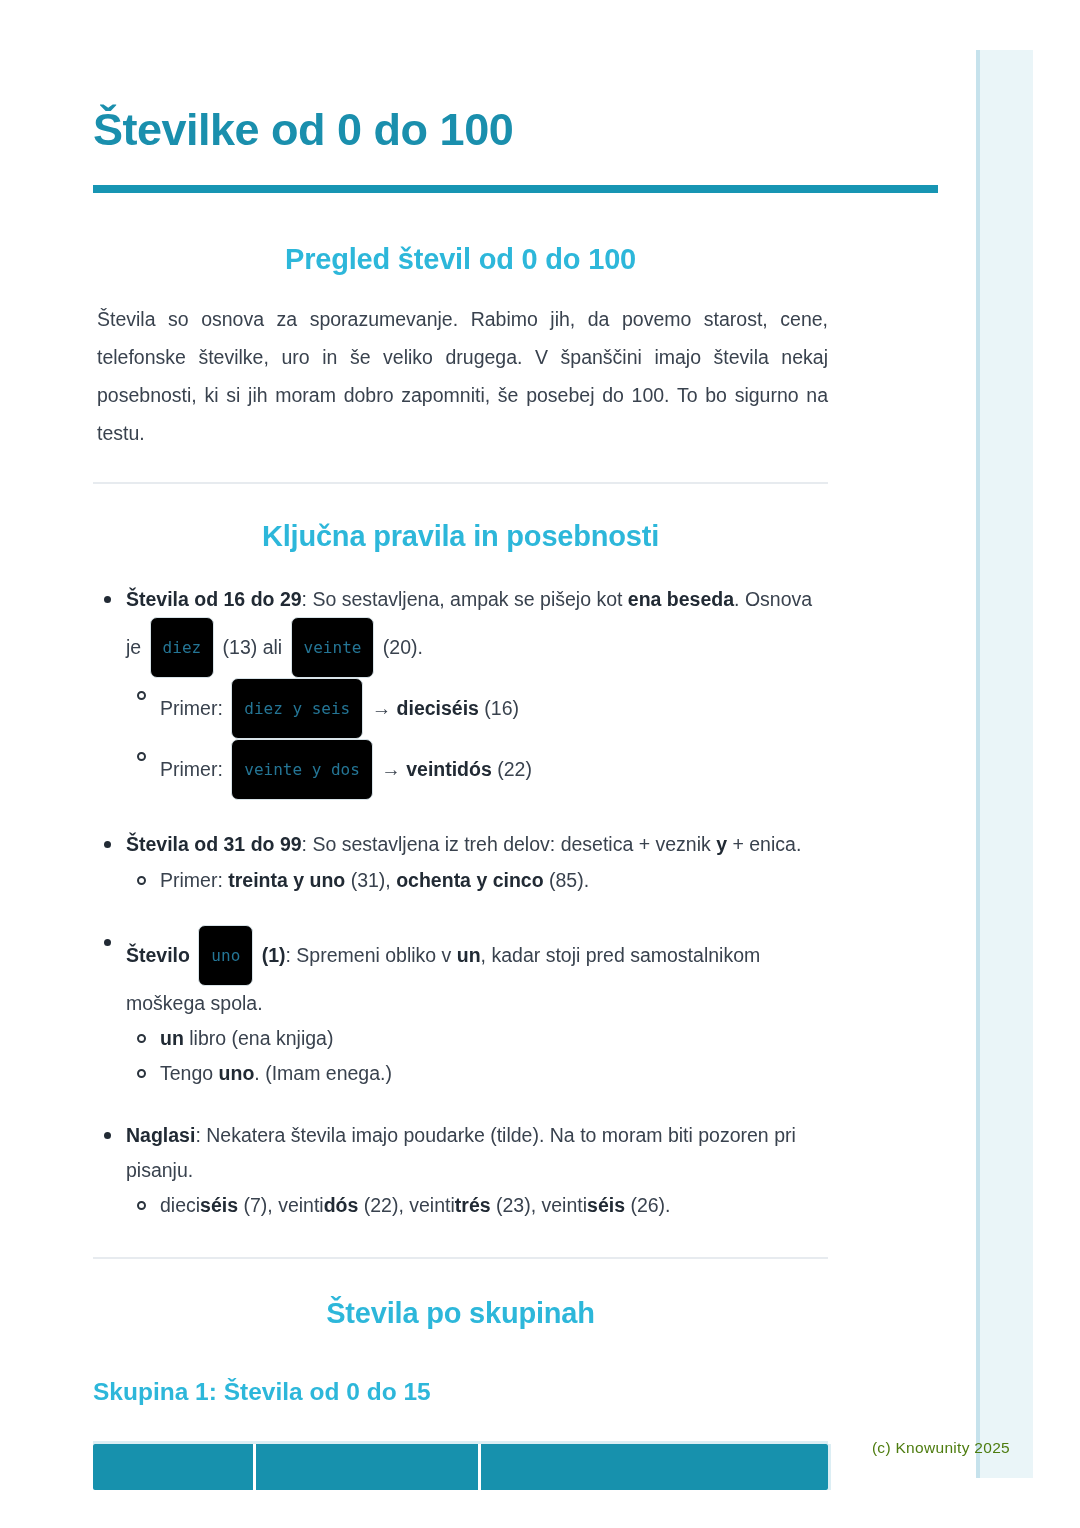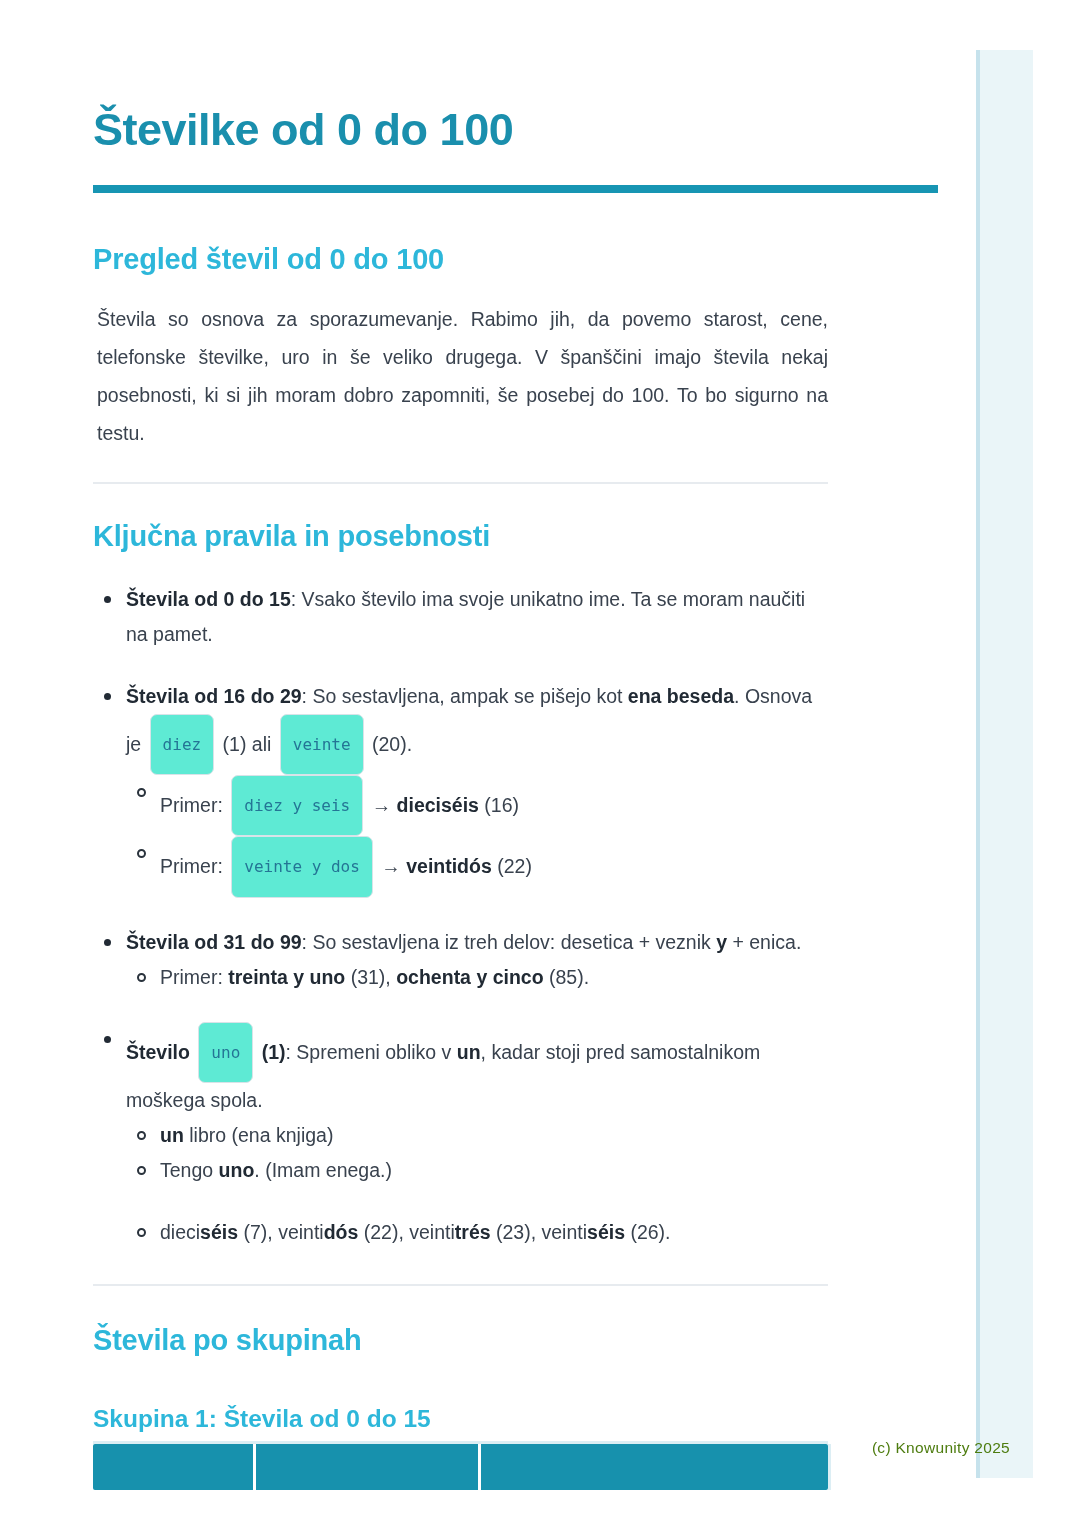--- a/index.html
+++ b/index.html
@@ -14,20 +14,21 @@
   }
   .content{position:absolute;left:93px;top:8px;width:735px;z-index:2;}
   h1.page-title{
     margin:95px 0 0 0;font-size:45px;line-height:1.2;font-weight:700;
     letter-spacing:-0.5px;color:#1a8fad;
   }
   .title-rule{width:845px;height:8px;background:#1795b3;margin-top:28px;}
   h2.sec{
     margin:0;font-size:29px;line-height:1.15;font-weight:700;color:#2db7da;
     letter-spacing:-0.2px;
+    text-align:center;
   }
   #overview-heading{margin-top:50px;}
   p.bodytext{
     margin:24px 0 0 4px;font-size:19.5px;line-height:1.95;color:#39424e;
     text-align:justify;
   }
   .divider{width:735px;height:2px;background:#e7ebef;border:none;}
   #divider-1{margin-top:30px;}
   #rules-heading{margin-top:36px;}
   .rules-list{margin-top:28px;}
@@ -38,21 +39,21 @@
     background:#222b35;border-radius:50%;
   }
   .li-sub{position:relative;padding-left:67px;margin-top:0;line-height:1.8;}
   .ring{
     position:absolute;left:44px;top:13px;width:9px;height:9px;box-sizing:border-box;
     border:2px solid #2a333d;border-radius:50%;background:transparent;
   }
   .b{font-weight:700;color:#212a34;}
   .chip{
     display:inline-block;font-family:"DejaVu Sans Mono","Liberation Mono",monospace;
-    font-size:16px;color:#247595;background:#5eead4;border:1px solid #d8e3e8;
+    font-size:16px;color:#247595;background:#000000;border:1px solid #d8e3e8;
     border-radius:7px;padding:18px 12px;margin:0 3px;line-height:1.45;
     vertical-align:1px;
   }
   #divider-2{margin-top:34px;}
   #groups-heading{margin-top:38px;}
   h3.subsec{
     margin:46px 0 0 0;font-size:24.5px;line-height:1.2;font-weight:700;color:#2db7da;
   }
   #group-intro{margin-top:30px;font-size:19.5px;line-height:1.8;color:#39424e;}
   .table-stub{
@@ -78,37 +79,35 @@
   <div class="title-rule"></div>
 
   <h2 class="sec" id="overview-heading">Pregled števil od 0 do 100</h2>
   <p class="bodytext">Števila so osnova za sporazumevanje. Rabimo jih, da povemo starost, cene, telefonske številke, uro in še veliko drugega. V španščini imajo števila nekaj posebnosti, ki si jih moram dobro zapomniti, še posebej do 100. To bo sigurno na testu.</p>
 
   <hr class="divider" id="divider-1">
 
   <h2 class="sec" id="rules-heading">Ključna pravila in posebnosti</h2>
   <div class="rules-list" id="rules-list">
       <div class="rule-item">
-        <div class="li-main"><span class="dot"></span><span class="b">Števila od 0 do 15</span><span class="t">: Vsako število ima svoje unikatno ime. Ta se moram naučiti na pamet.</span></div>
-      </div>
-      <div class="rule-item">
-        <div class="li-main"><span class="dot"></span><span class="b">Števila od 16 do 29</span><span class="t">: So sestavljena, ampak se pišejo kot </span><span class="b">ena beseda</span><span class="t">. Osnova je </span><code class="chip">diez</code><span class="t"> (1) ali </span><code class="chip">veinte</code><span class="t"> (20).</span></div>
+        <div class="li-main"><span class="dot"></span><span class="b">Števila od 16 do 29</span><span class="t">: So sestavljena, ampak se pišejo kot </span><span class="b">ena beseda</span><span class="t">. Osnova je </span><code class="chip">diez</code><span class="t"> (13) ali </span><code class="chip">veinte</code><span class="t"> (20).</span></div>
         <div class="li-sub"><span class="ring"></span><span class="t">Primer: </span><code class="chip">diez y seis</code><span class="t"> → </span><span class="b">dieciséis</span><span class="t"> (16)</span></div>
         <div class="li-sub"><span class="ring"></span><span class="t">Primer: </span><code class="chip">veinte y dos</code><span class="t"> → </span><span class="b">veintidós</span><span class="t"> (22)</span></div>
       </div>
       <div class="rule-item">
         <div class="li-main"><span class="dot"></span><span class="b">Števila od 31 do 99</span><span class="t">: So sestavljena iz treh delov: desetica + veznik </span><span class="b">y</span><span class="t"> + enica.</span></div>
         <div class="li-sub"><span class="ring"></span><span class="t">Primer: </span><span class="b">treinta y uno</span><span class="t"> (31), </span><span class="b">ochenta y cinco</span><span class="t"> (85).</span></div>
       </div>
       <div class="rule-item">
         <div class="li-main"><span class="dot"></span><span class="b">Število</span><span class="t"> </span><code class="chip">uno</code><span class="t"> </span><span class="b">(1)</span><span class="t">: Spremeni obliko v </span><span class="b">un</span><span class="t">, kadar stoji pred samostalnikom moškega spola.</span></div>
         <div class="li-sub"><span class="ring"></span><span class="b">un</span><span class="t"> libro (ena knjiga)</span></div>
         <div class="li-sub"><span class="ring"></span><span class="t">Tengo </span><span class="b">uno</span><span class="t">. (Imam enega.)</span></div>
       </div>
       <div class="rule-item">
+        <div class="li-main"><span class="dot"></span><span class="b">Naglasi</span><span class="t">: Nekatera števila imajo poudarke (tilde). Na to moram biti pozoren pri pisanju.</span></div>
         <div class="li-sub"><span class="ring"></span><span class="t">dieci</span><span class="b">séis</span><span class="t"> (7), veinti</span><span class="b">dós</span><span class="t"> (22), veinti</span><span class="b">trés</span><span class="t"> (23), veinti</span><span class="b">séis</span><span class="t"> (26).</span></div>
       </div>
     </div>
 
   <hr class="divider" id="divider-2">
 
   <h2 class="sec" id="groups-heading">Števila po skupinah</h2>
   <h3 class="subsec">Skupina 1: Števila od 0 do 15</h3>
   <div id="group-intro"></div>
 </div>

